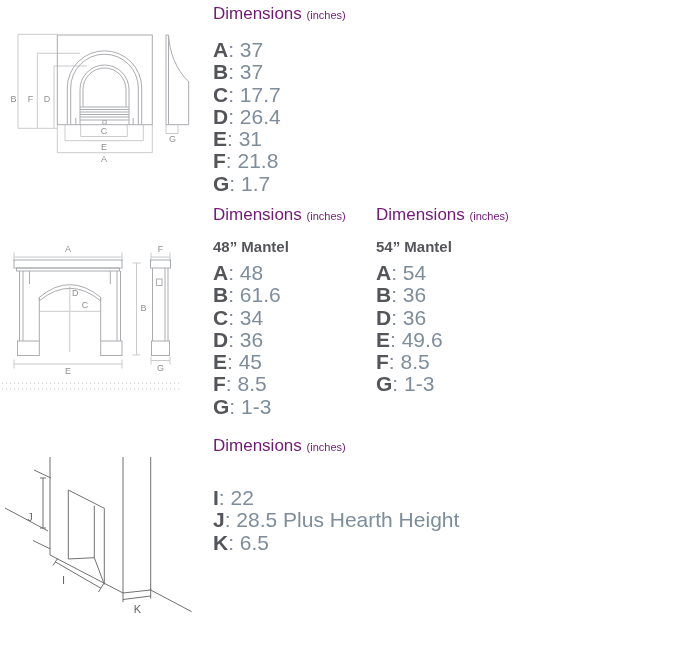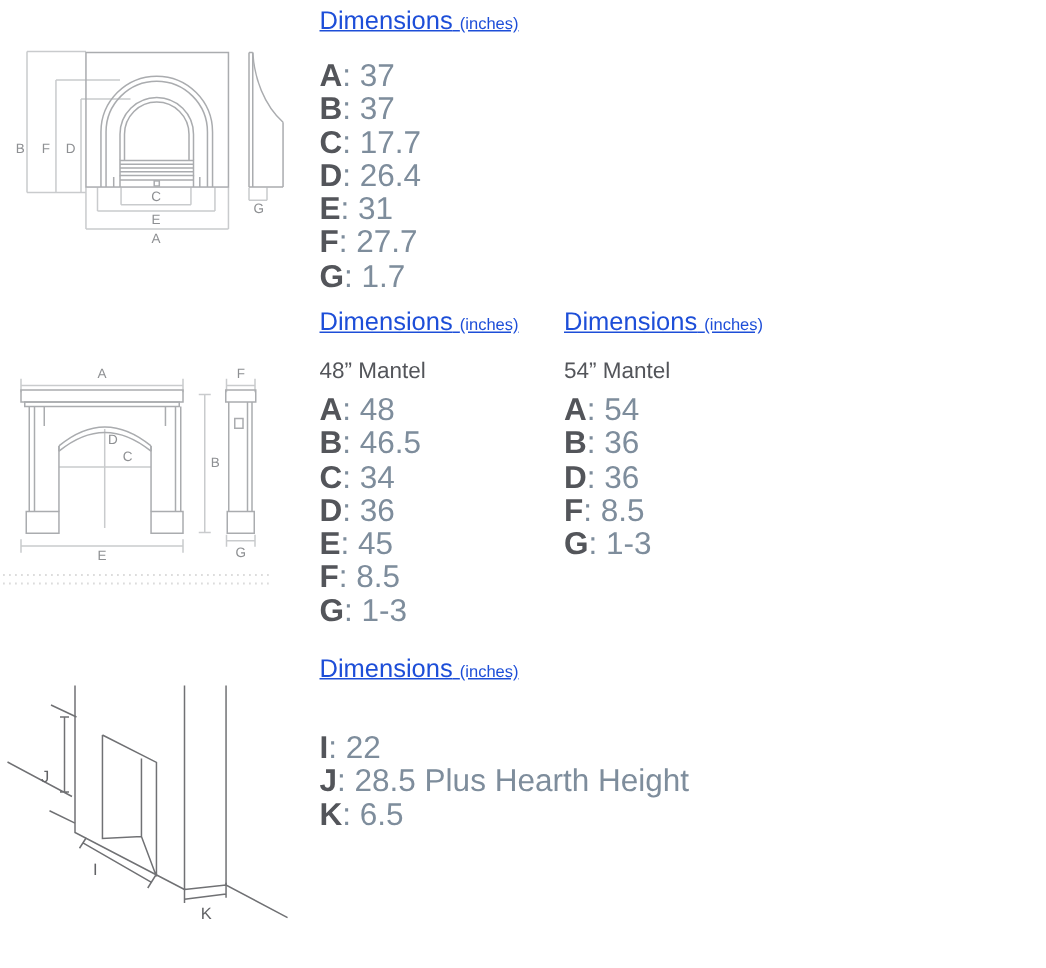--- a/index.html
+++ b/index.html
@@ -1,21 +1,21 @@
 <!DOCTYPE html>
 <html><head>
 <meta charset="utf-8">
 <style>
   html,body{margin:0;padding:0;background:#fff}
   body{width:697px;height:645px;position:relative;overflow:hidden;
        font-family:"Liberation Sans",sans-serif;}
   .panel{position:absolute}
-  .heading{font-size:17px;line-height:20px;color:#1d4ed8;text-decoration:underline;white-space:nowrap}
+  .heading{font-size:17px;line-height:20px;color:#701a75;white-space:nowrap}
   .heading .unit{font-size:11px}
-  .subtitle{margin-top:12px;font-size:15px;line-height:18px;font-weight:normal;color:#53555a;white-space:nowrap}
+  .subtitle{margin-top:12px;font-size:15px;line-height:18px;font-weight:bold;color:#53555a;white-space:nowrap}
   .dims{margin-top:14px}
   .dims.m2{margin-top:6px}
   .dims.m3{margin-top:30px}
   .dim-row{font-size:21px;line-height:22.3px;color:#7e8d9c;white-space:nowrap}
   .dim-row .lbl{font-weight:bold;color:#53555a}
   svg{position:absolute;display:block}
   svg text{font-family:"Liberation Sans",sans-serif}
   .dim{stroke:#c9cbcd;fill:none;stroke-width:1}
   .obj{stroke:#aaacaf;fill:none;stroke-width:1}
   .dots{stroke:#dcdcdc;fill:none;stroke-width:1.4;stroke-dasharray:1.2,2.8}
@@ -128,52 +128,53 @@
   <div class="heading">
     <span>Dimensions</span>
     <span class="unit">(inches)</span>
   </div>
   <div class="dims">
     <div class="dim-row"><span class="lbl">A</span><span class="val"><span>: </span><span>37</span></span></div>
     <div class="dim-row"><span class="lbl">B</span><span class="val"><span>: </span><span>37</span></span></div>
     <div class="dim-row"><span class="lbl">C</span><span class="val"><span>: </span><span>17.7</span></span></div>
     <div class="dim-row"><span class="lbl">D</span><span class="val"><span>: </span><span>26.4</span></span></div>
     <div class="dim-row"><span class="lbl">E</span><span class="val"><span>: </span><span>31</span></span></div>
-    <div class="dim-row"><span class="lbl">F</span><span class="val"><span>: </span><span>27.7</span></span></div>
+    <div class="dim-row"><span class="lbl">F</span><span class="val"><span>: </span><span>21.8</span></span></div>
     <div class="dim-row"><span class="lbl">G</span><span class="val"><span>: </span><span>1.7</span></span></div>
   </div>
 </div>
 
 <div class="panel" style="left:213px;top:205px">
   <div class="heading">
     <span>Dimensions</span>
     <span class="unit">(inches)</span>
   </div>
   <div class="subtitle">48” Mantel</div>
   <div class="dims m2">
     <div class="dim-row"><span class="lbl">A</span><span class="val"><span>: </span><span>48</span></span></div>
-    <div class="dim-row"><span class="lbl">B</span><span class="val"><span>: </span><span>46.5</span></span></div>
+    <div class="dim-row"><span class="lbl">B</span><span class="val"><span>: </span><span>61.6</span></span></div>
     <div class="dim-row"><span class="lbl">C</span><span class="val"><span>: </span><span>34</span></span></div>
     <div class="dim-row"><span class="lbl">D</span><span class="val"><span>: </span><span>36</span></span></div>
     <div class="dim-row"><span class="lbl">E</span><span class="val"><span>: </span><span>45</span></span></div>
     <div class="dim-row"><span class="lbl">F</span><span class="val"><span>: </span><span>8.5</span></span></div>
     <div class="dim-row"><span class="lbl">G</span><span class="val"><span>: </span><span>1-3</span></span></div>
   </div>
 </div>
 
 <div class="panel" style="left:376px;top:205px">
   <div class="heading">
     <span>Dimensions</span>
     <span class="unit">(inches)</span>
   </div>
   <div class="subtitle">54” Mantel</div>
   <div class="dims m2">
     <div class="dim-row"><span class="lbl">A</span><span class="val"><span>: </span><span>54</span></span></div>
     <div class="dim-row"><span class="lbl">B</span><span class="val"><span>: </span><span>36</span></span></div>
     <div class="dim-row"><span class="lbl">D</span><span class="val"><span>: </span><span>36</span></span></div>
+    <div class="dim-row"><span class="lbl">E</span><span class="val"><span>: </span><span>49.6</span></span></div>
     <div class="dim-row"><span class="lbl">F</span><span class="val"><span>: </span><span>8.5</span></span></div>
     <div class="dim-row"><span class="lbl">G</span><span class="val"><span>: </span><span>1-3</span></span></div>
   </div>
 </div>
 
 <div class="panel" style="left:213px;top:436px">
   <div class="heading">
     <span>Dimensions</span>
     <span class="unit">(inches)</span>
   </div>

